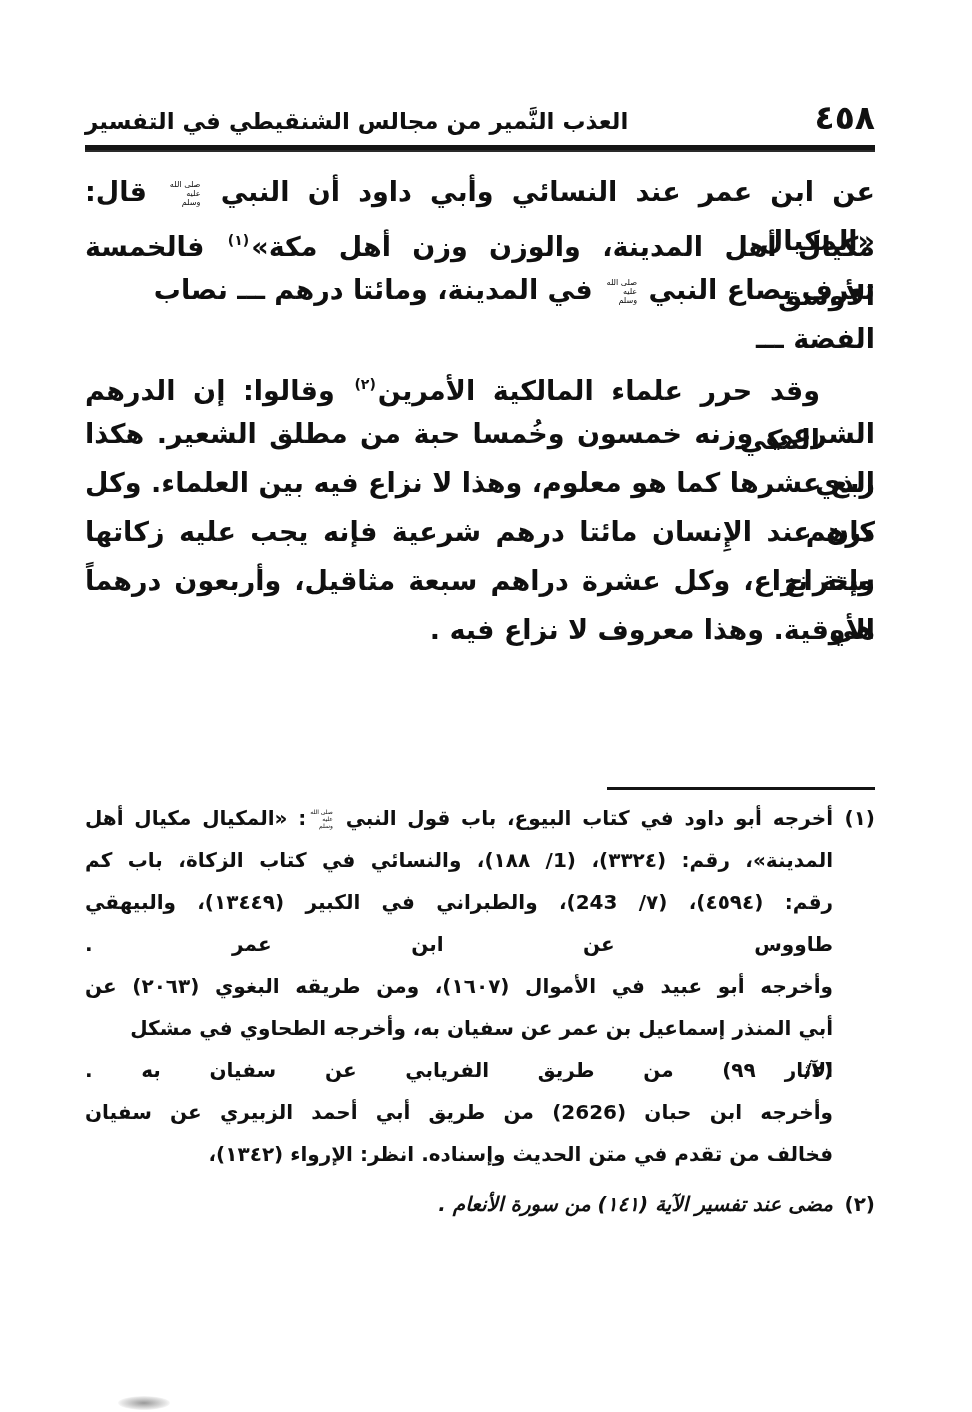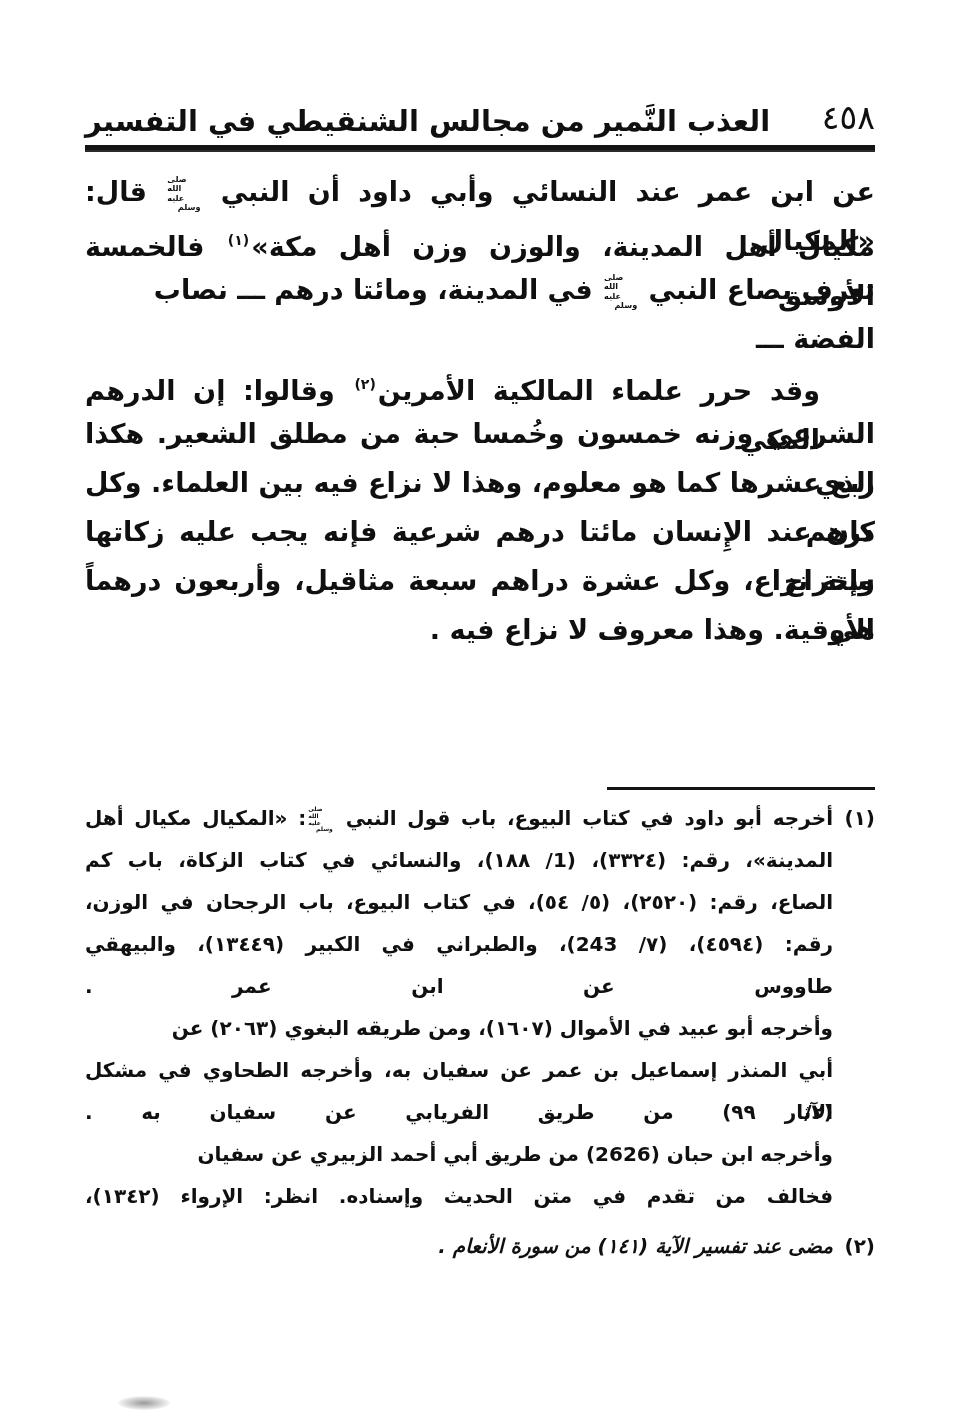--- a/index.html
+++ b/index.html
@@ -23,29 +23,29 @@
     top: 96px;
     right: 97px;
     left: 85px;
     height: 48px;
   }
   .page-number {
     position: absolute;
     right: 0;
     top: 0;
     font-size: 33px;
-    font-weight: normal;
+    font-weight: bold;
     letter-spacing: 3px;
     line-height: 44px;
   }
   .book-title {
     position: absolute;
     left: 0;
     top: 8px;
-    font-size: 29px;
+    font-size: 23px;
     font-weight: bold;
     line-height: 34px;
     white-space: nowrap;
   }
   .header-rule {
     position: absolute;
     top: 145px;
     right: 97px;
     left: 85px;
     height: 7px;
@@ -82,24 +82,24 @@
     font-size: 0.52em;
     vertical-align: 0.75em;
     letter-spacing: 1px;
     font-weight: bold;
     margin: 0 2px;
   }
   
   .saw {
     display: inline-block;
     font-size: 0.30em;
-    font-weight: bold;
+    font-weight: normal;
     width: 4.1em;
     line-height: 1.15;
-    text-align: left;
+    text-align: right;
     vertical-align: middle;
     margin: 0 2px;
   }
   
   .fn-sep {
     position: absolute;
     top: 787px;
     right: 97px;
     width: 268px;
     border-top: 3px solid #141414;
@@ -178,21 +178,20 @@
   </main>
 
   <div class="fn-sep"></div>
 
   <section class="footnotes">
     <div class="footnote">
       <span class="fn-marker">(١)</span>
       <div class="fn-body" id="fn1">
           <div class="fn-line">أخرجه أبو داود في كتاب البيوع، باب قول النبي <span class="saw">صلى الله عليه وسلم</span>: «المكيال مكيال أهل</div>
           <div class="fn-line">المدينة»، رقم: (٣٣٢٤)، (1/ ١٨٨)، والنسائي في كتاب الزكاة، باب كم</div>
-          <div class="fn-line">الصاع، رقم: (٢٥٢٠)، (٥/ ٥٤)، في كتاب البيوع، باب الرجحان في الوزن،</div>
           <div class="fn-line">رقم: (٤٥٩٤)، (٧/ 243)، والطبراني في الكبير (١٣٤٤٩)، والبيهقي</div>
           <div class="fn-line">طاووس عن ابن عمر .</div>
           <div class="fn-line">وأخرجه أبو عبيد في الأموال (١٦٠٧)، ومن طريقه البغوي (٢٠٦٣) عن</div>
           <div class="fn-line">أبي المنذر إسماعيل بن عمر عن سفيان به، وأخرجه الطحاوي في مشكل الآثار</div>
           <div class="fn-line">(٢/ ٩٩) من طريق الفريابي عن سفيان به .</div>
           <div class="fn-line">وأخرجه ابن حبان (2626) من طريق أبي أحمد الزبيري عن سفيان</div>
           <div class="fn-line">فخالف من تقدم في متن الحديث وإسناده. انظر: الإرواء (١٣٤٢)،</div>
         </div>
     </div>
     <div class="footnote">

